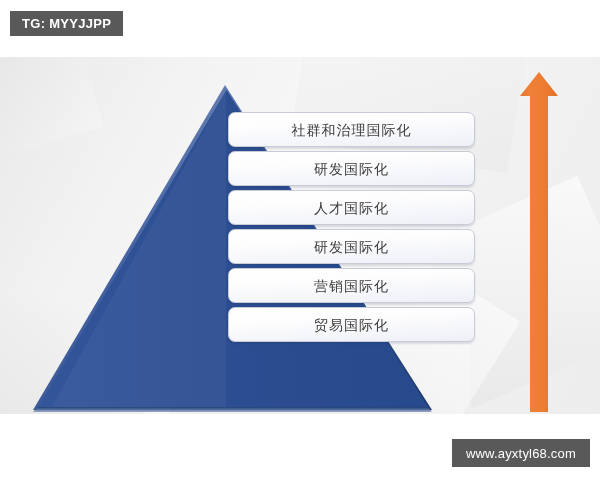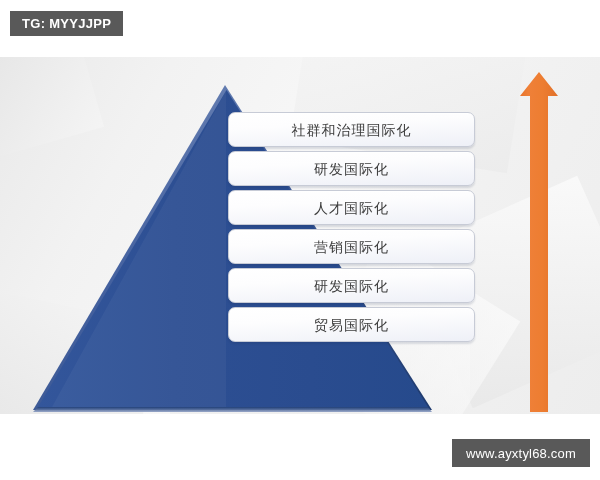--- a/index.html
+++ b/index.html
@@ -206,24 +206,24 @@
     <div class="level-box">
       <span class="level-label">社群和治理国际化</span>
     </div>
     <div class="level-box">
       <span class="level-label">研发国际化</span>
     </div>
     <div class="level-box">
       <span class="level-label">人才国际化</span>
     </div>
     <div class="level-box">
+      <span class="level-label">研发国际化</span>
+    </div>
+    <div class="level-box">
       <span class="level-label">营销国际化</span>
-    </div>
-    <div class="level-box">
-      <span class="level-label">研发国际化</span>
     </div>
     <div class="level-box">
       <span class="level-label">贸易国际化</span>
     </div>
   </div>
 
   <div id="arrow">
     <svg width="42" height="343" viewBox="0 0 42 343">
       <defs>
         <linearGradient id="arrFill" x1="0" y1="0" x2="1" y2="0">

